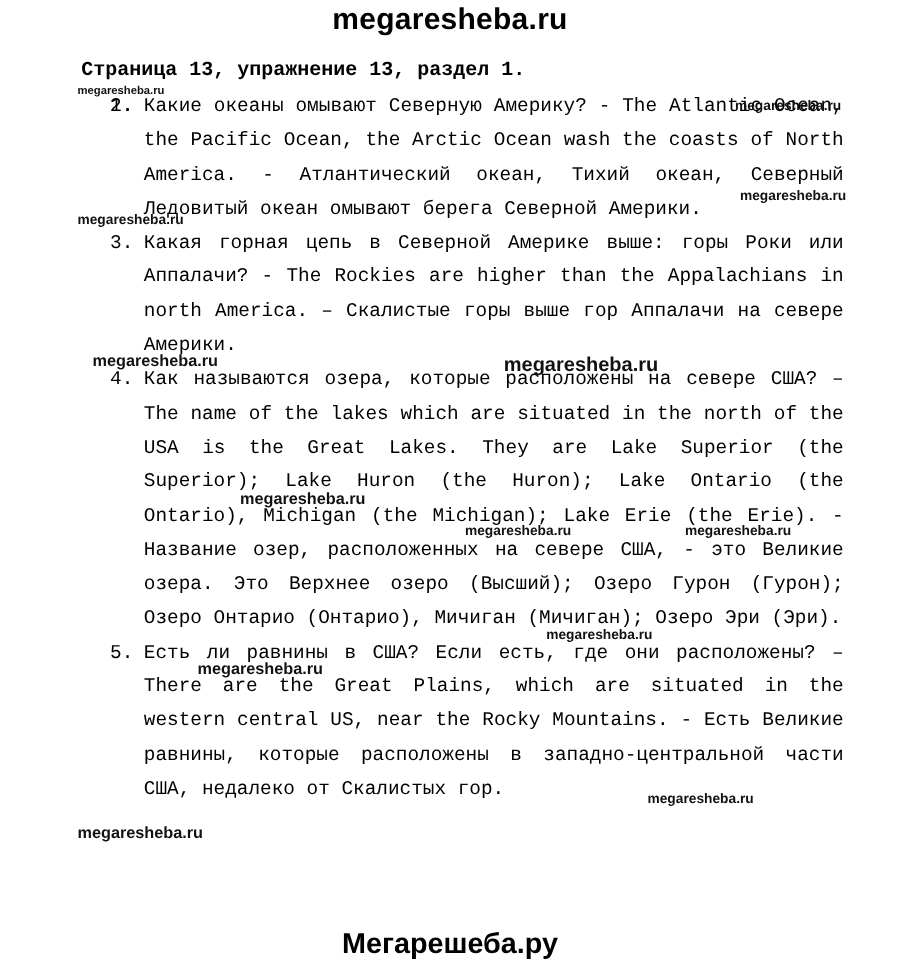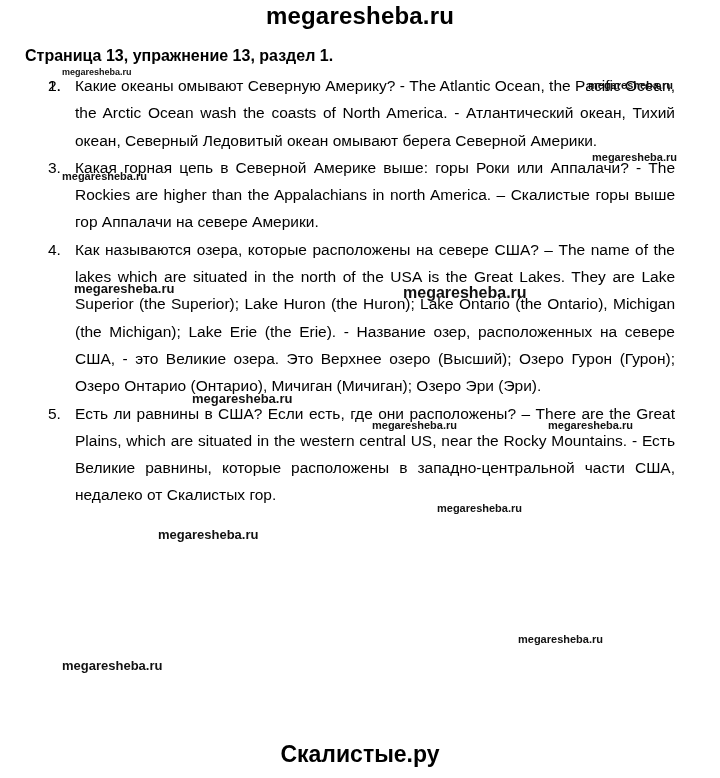--- a/index.html
+++ b/index.html
@@ -12,21 +12,22 @@
     overflow: hidden;
   }
   .page-header {
     padding-top: 2px;
     text-align: center;
     font-size: 24px;
     font-weight: bold;
     letter-spacing: 0.2px;
   }
   .doc {
-    padding: 0 45px 0 20px;
+    padding: 0 45px 0 60px;
+    font-family: Liberation Mono, monospace;
   }
   .doc-title {
     margin-top: 17px;
     margin-left: 5px;
     font-size: 16px;
     font-weight: bold;
   }
   .intro-line {
     margin-top: 12px;
     font-size: 15.5px;
@@ -110,21 +111,21 @@
     </div>
 
     <div class="qa-item">
       <span class="item-number">5.</span>
       <span>Есть ли равнины в США? Если есть, где они расположены? – There are the Great Plains, which are situated in the western central US, near the Rocky Mountains. - Есть Великие равнины, которые расположены в западно-центральной части США, недалеко от Скалистых гор.</span>
     </div>
 
   </div>
 </div>
 
-<div class="page-footer">Скалистые.ру</div>
+<div class="page-footer">Мегарешеба.ру</div>
 
 <div class="watermark-layer">
     <span class="watermark wm-xs" style="left: 62px; top: 67px;">megaresheba.ru</span>
     <span class="watermark wm-s" style="left: 588px; top: 79px;">megaresheba.ru</span>
     <span class="watermark wm-s" style="left: 592px; top: 151px;">megaresheba.ru</span>
     <span class="watermark wm-s" style="left: 62px; top: 170px;">megaresheba.ru</span>
     <span class="watermark wm-m" style="left: 74px; top: 281px;">megaresheba.ru</span>
     <span class="watermark wm-l" style="left: 403px; top: 284px;">megaresheba.ru</span>
     <span class="watermark wm-m" style="left: 192px; top: 391px;">megaresheba.ru</span>
     <span class="watermark wm-s" style="left: 372px; top: 419px;">megaresheba.ru</span>

